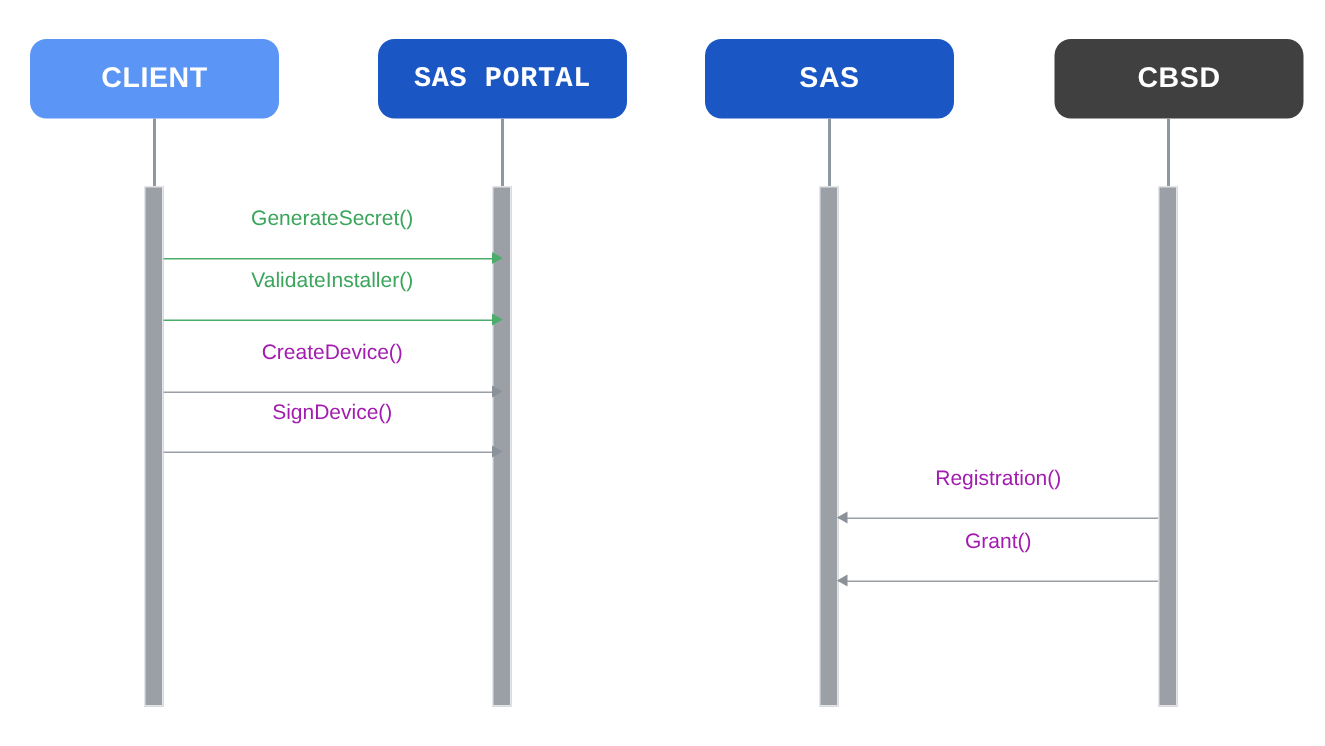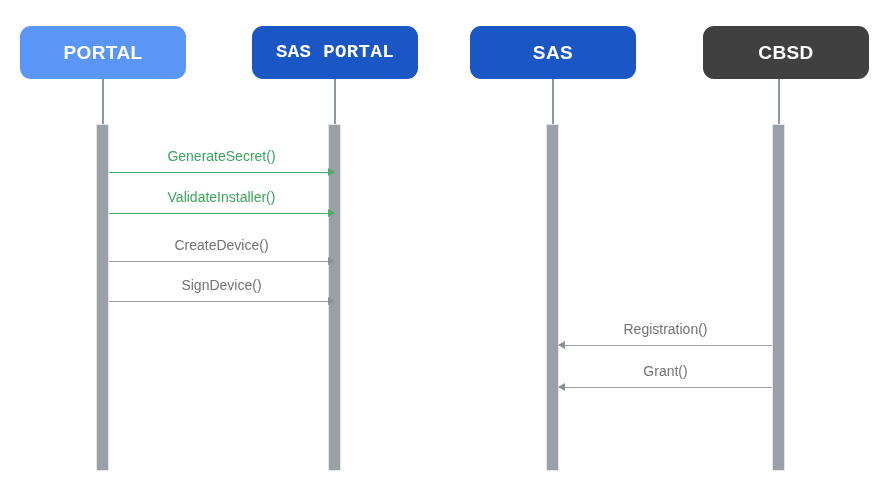--- a/index.html
+++ b/index.html
@@ -87,21 +87,21 @@
   .msg-head {
     position: absolute;
     top: -4px;
     width: 0;
     height: 0;
     border-top: 4px solid transparent;
     border-bottom: 4px solid transparent;
   }
   .msg-label {
     position: absolute;
-    bottom: 8px;
+    bottom: 19px;
     left: 0;
     width: 100%;
     text-align: center;
     font-size: 14px;
     line-height: 1.1;
     white-space: nowrap;
   }
 
   
   .dir-right .msg-head {
@@ -117,29 +117,29 @@
   }
 
   
   .tone-green .msg-line  { background: #4aae6a; }
   .tone-green .msg-head  { border-left-color: #4aae6a; border-right-color: #4aae6a; }
   .tone-green .msg-label { color: #3ba55c; }
 
   
   .tone-gray .msg-line  { background: #9aa0a6; }
   .tone-gray .msg-head  { border-left-color: #8a9199; border-right-color: #8a9199; }
-  .tone-gray .msg-label { color: #737373; }
+  .tone-gray .msg-label { color: #a21caf; }
 </style>
 </head>
 <body>
 
 <div id="diagram">
 
   <div class="participant p-client">
-    <span class="plabel">PORTAL</span>
+    <span class="plabel">CLIENT</span>
   </div>
   <div class="participant p-sas-portal">
     <span class="plabel">SAS PORTAL</span>
   </div>
   <div class="participant p-sas">
     <span class="plabel">SAS</span>
   </div>
   <div class="participant p-cbsd">
     <span class="plabel">CBSD</span>
   </div>

